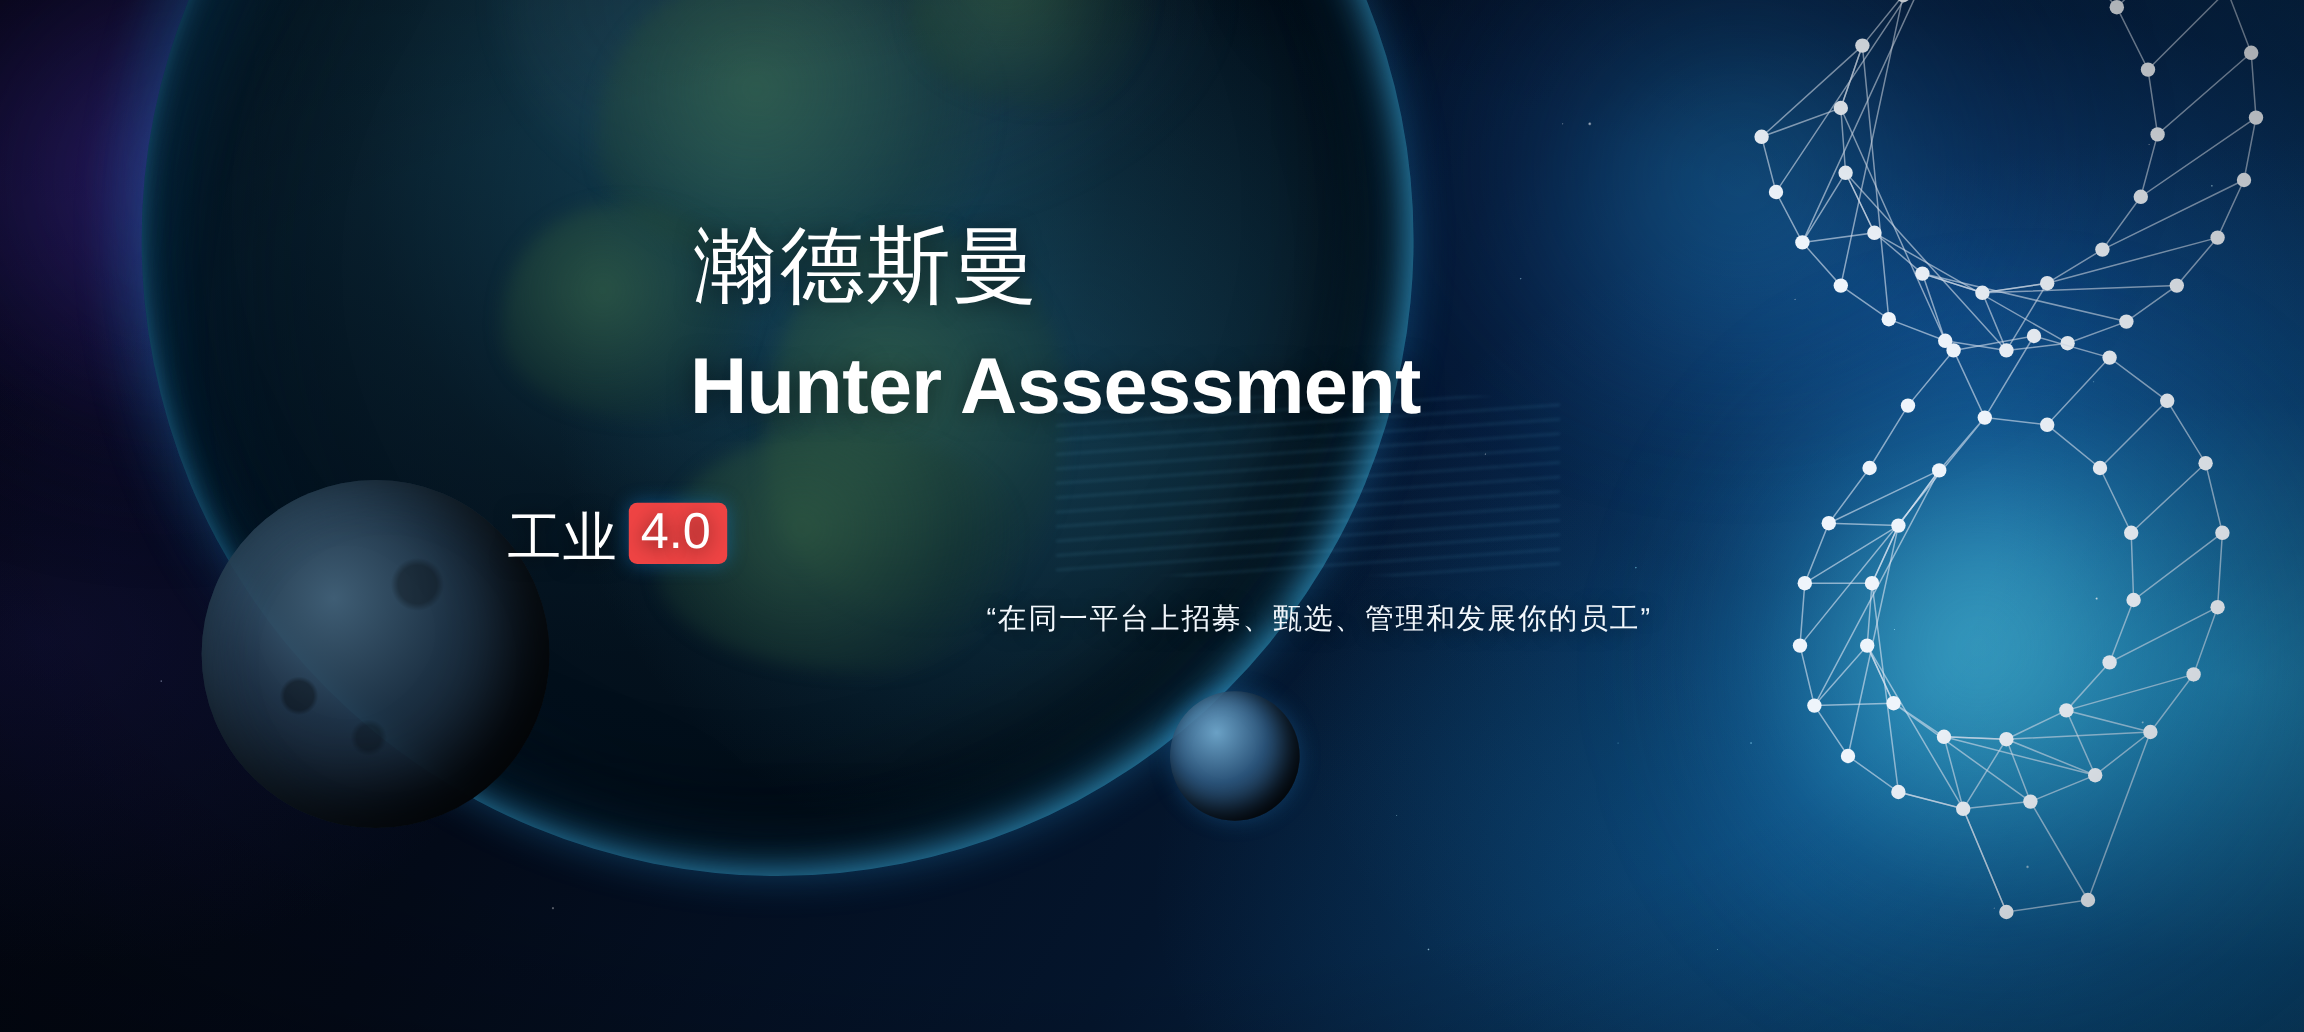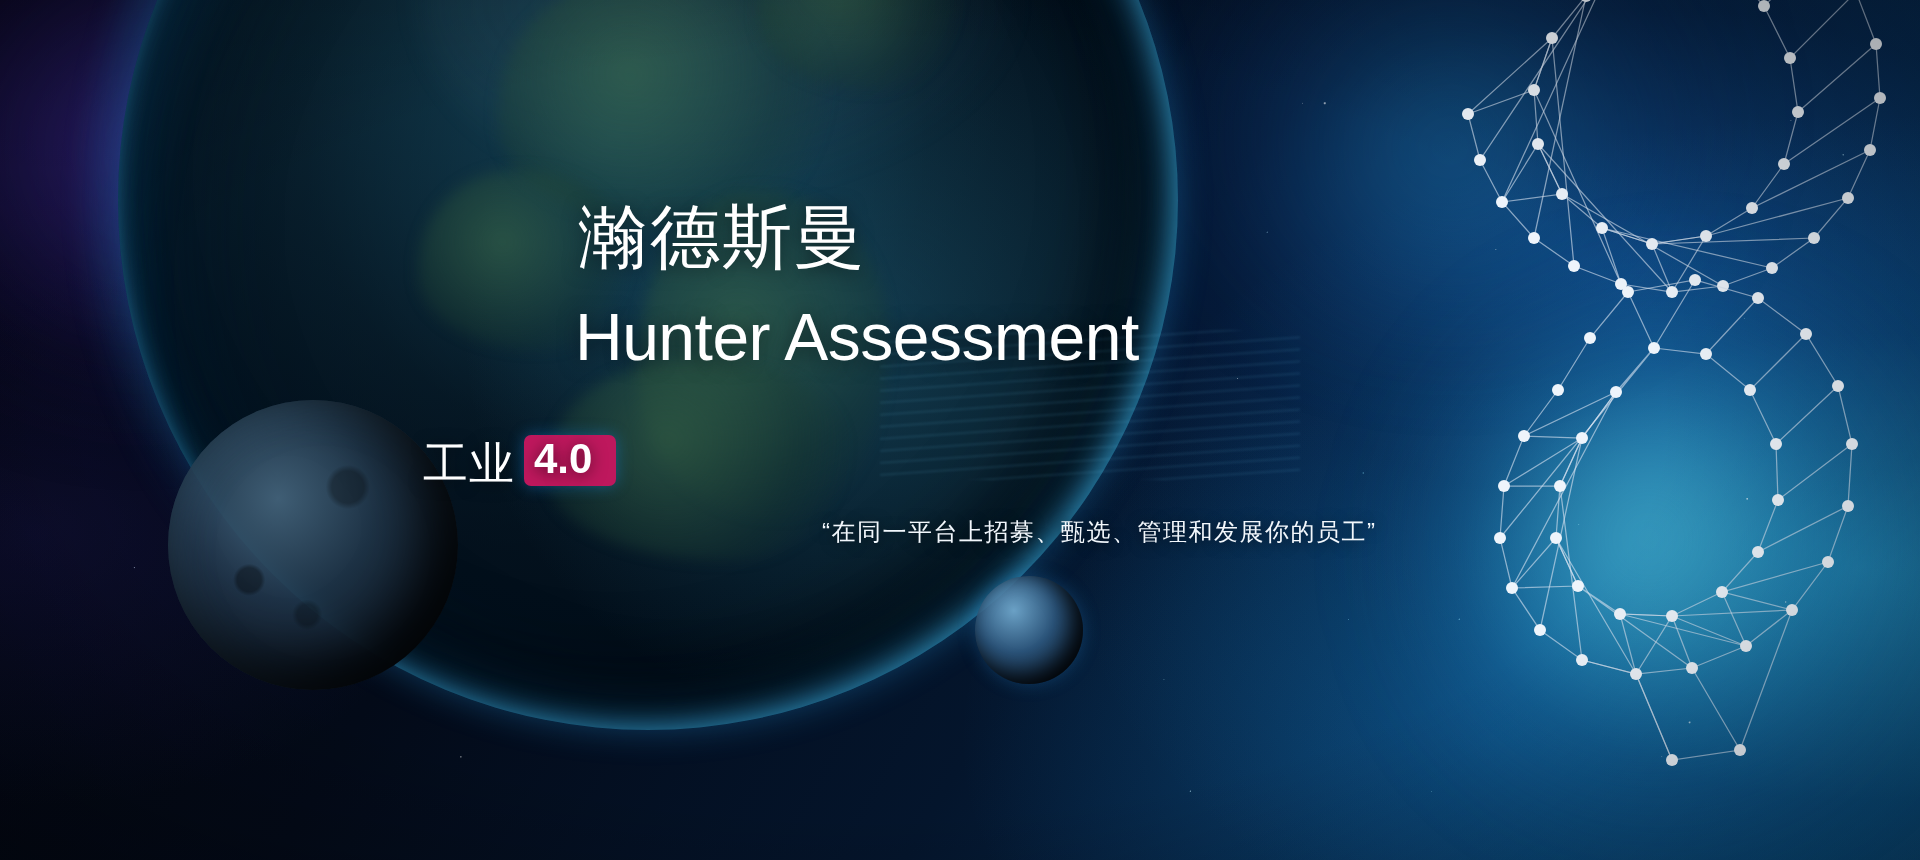--- a/index.html
+++ b/index.html
@@ -209,21 +209,21 @@
   }
   .net-top    { left: 1440px; top: -128px; width: 470px; height: 470px; }
   .net-bottom { left: 1440px; top: 280px;  width: 520px; height: 560px; }
   .net svg { display: block; width: 100%; height: 100%; overflow: visible; }
   .net .edge { stroke: rgba(214,226,240,0.62); stroke-width: 1.25; fill: none; }
   .net .node { fill: #eef4fb; }
 
   
   .copy {
     position: absolute;
-    left: 0; top: 16px;
+    left: 0; top: 0;
     width: 1920px; height: 691px;
   }
 
   .title-cn {
     position: absolute;
     left: 578px;
     top: 186px;
     font-size: 70px;
     line-height: 1;
     font-weight: 400;
@@ -232,21 +232,21 @@
     white-space: nowrap;
     text-shadow: 0 2px 18px rgba(0,0,0,0.55);
   }
 
   .title-en {
     position: absolute;
     left: 575px;
     top: 288px;
     font-size: 66px;
     line-height: 1;
-    font-weight: 400;
+    font-weight: 700;
     letter-spacing: -0.5px;
     color: #ffffff;
     white-space: nowrap;
     text-shadow: 0 2px 20px rgba(0,0,0,0.5);
   }
 
   .subtitle {
     position: absolute;
     left: 423px;
     top: 419px;
@@ -259,26 +259,26 @@
     white-space: nowrap;
     text-shadow: 0 2px 16px rgba(0,0,0,0.6);
   }
   .subtitle .seg-a { letter-spacing: 1px; }
   .subtitle .seg-b { letter-spacing: 1px; }
   .badge-40 {
     display: inline-flex;
     align-items: center;
     justify-content: center;
     margin: 0 9px;
-    padding: 2px 24px 5px 10px;
+    padding: 2px 14px 5px 10px;
     border-radius: 7px;
-    background: #be185d;
+    background: #ef4444;
     color: #ffffff;
     font-size: 42px;
-    font-weight: 700;
+    font-weight: 400;
     letter-spacing: 0px;
     line-height: 1.05;
     box-shadow: 0 0 16px rgba(26,140,224,0.45);
   }
 
   .tagline {
     position: absolute;
     left: 822px;
     top: 504px;
     font-size: 24px;

